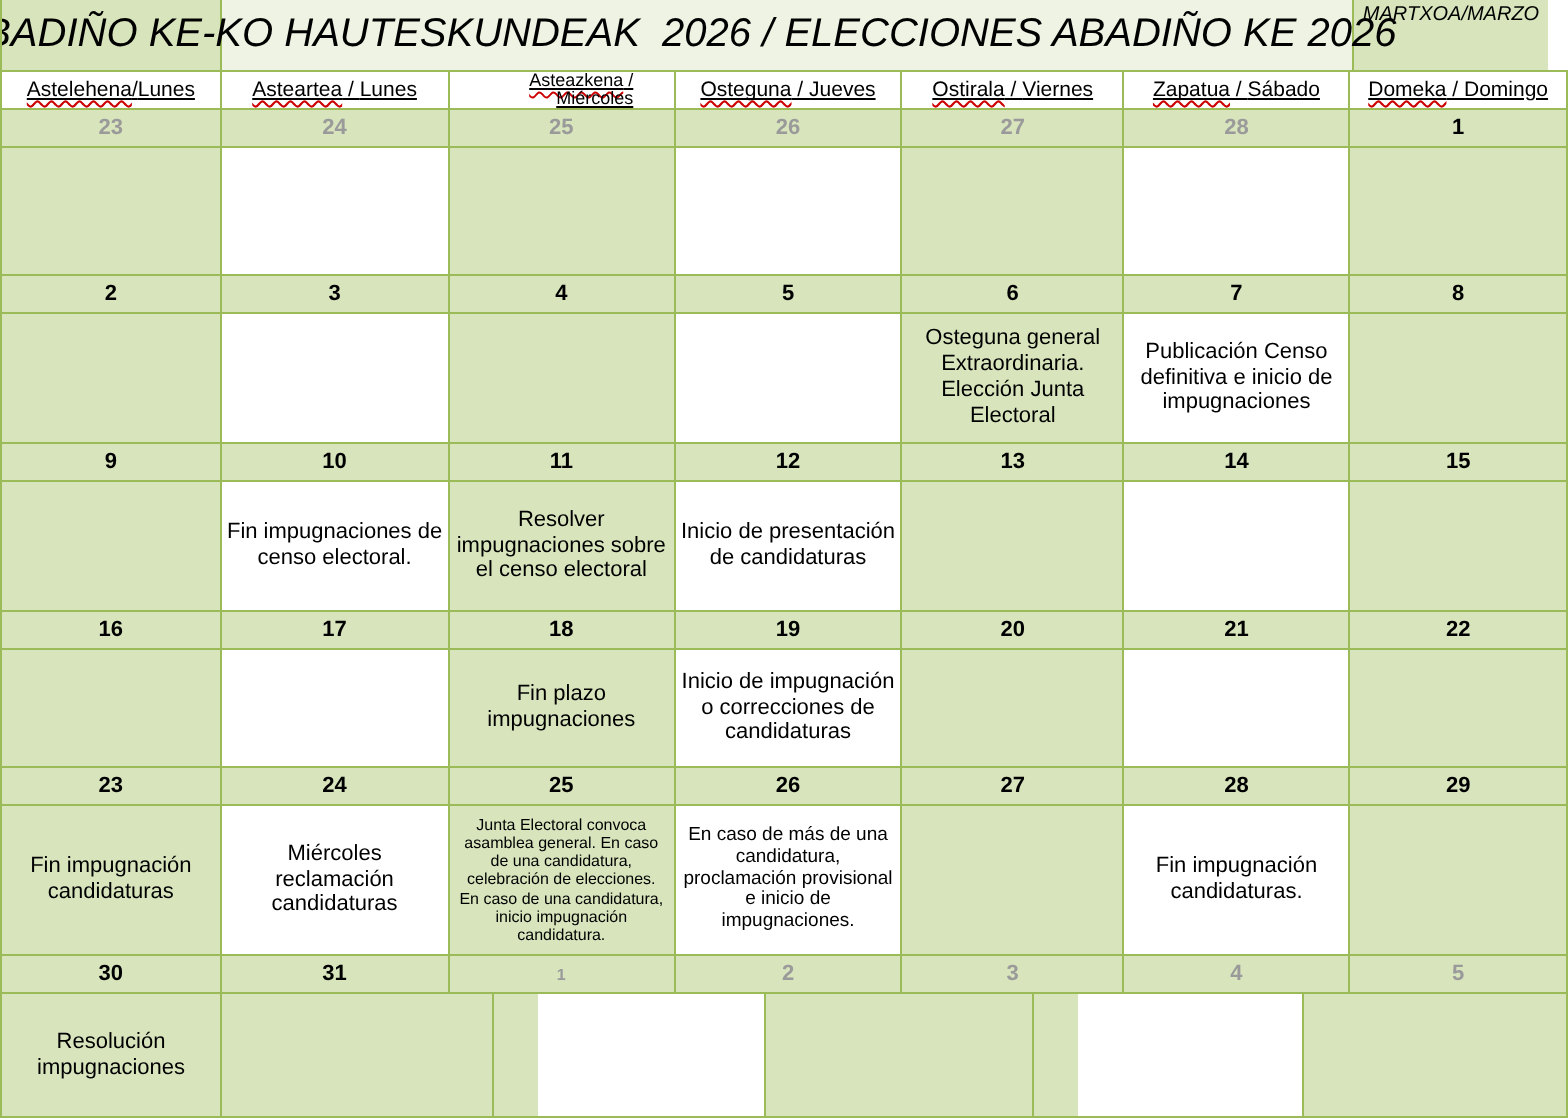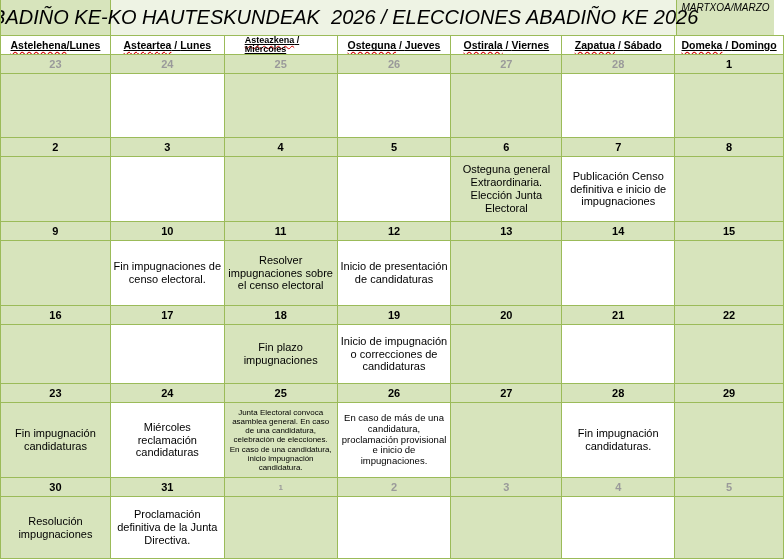--- a/index.html
+++ b/index.html
@@ -28,21 +28,21 @@
   .tseg.mid{width:565px;background:var(--title-bg)}
   .tseg.monthcell{width:98px;border-left:1px solid var(--grid-border);
      display:flex;justify-content:center;align-items:flex-start;padding-top:2px;
      font-size:10px;font-weight:normal;font-style:italic}
   .title-overlay{position:absolute;left:0;top:0;width:675px;height:35px;
      display:flex;align-items:center;justify-content:center;
      font-style:italic;font-size:20px;white-space:pre;z-index:2}
   
   .header-row{height:19px;background:#fff}
   .hcell{display:flex;align-items:center;justify-content:center;
-     font-weight:bold;font-size:10.5px;text-align:left;line-height:1.02}
+     font-weight:normal;font-size:10.5px;text-align:right;line-height:1.02}
   .hcell .hu{text-decoration:underline;text-decoration-thickness:1px}
   .hcell .eu-word{text-decoration:underline wavy var(--squiggle-red);
      text-decoration-skip-ink:none;text-underline-offset:2px}
   .hcell.hsmall{font-size:9px}
   .hcell.hsmall .hu{display:inline-block;max-width:72px}
   
   .daterow{height:19px;background:var(--cell-green)}
   .dcell{display:flex;align-items:center;justify-content:center;
      font-weight:bold;font-size:11px;color:var(--date-text)}
   .dcell.muted{color:var(--muted-date)}
@@ -189,21 +189,20 @@
         <div class="cell dcell w0">30</div>
         <div class="cell dcell w1">31</div>
         <div class="cell dcell w2 muted tiny">1</div>
         <div class="cell dcell w3 muted">2</div>
         <div class="cell dcell w4 muted">3</div>
         <div class="cell dcell w5 muted">4</div>
         <div class="cell dcell w6 muted">5</div>
       </div>
       <div class="row contentrow" style="height: 62px; justify-content: space-between;">
         <div class="cell ccell w0">Resolución impugnaciones</div>
-        <div class="cell ccell w1 white">Proclamación definitiva de la Junta Directiva.</div>
         <div class="cell ccell w2"></div>
         <div class="cell ccell w3 white"></div>
         <div class="cell ccell w4"></div>
         <div class="cell ccell w5 white"></div>
         <div class="cell ccell w6"></div>
       </div>
     </div>
 </div>
 
 </body></html>

